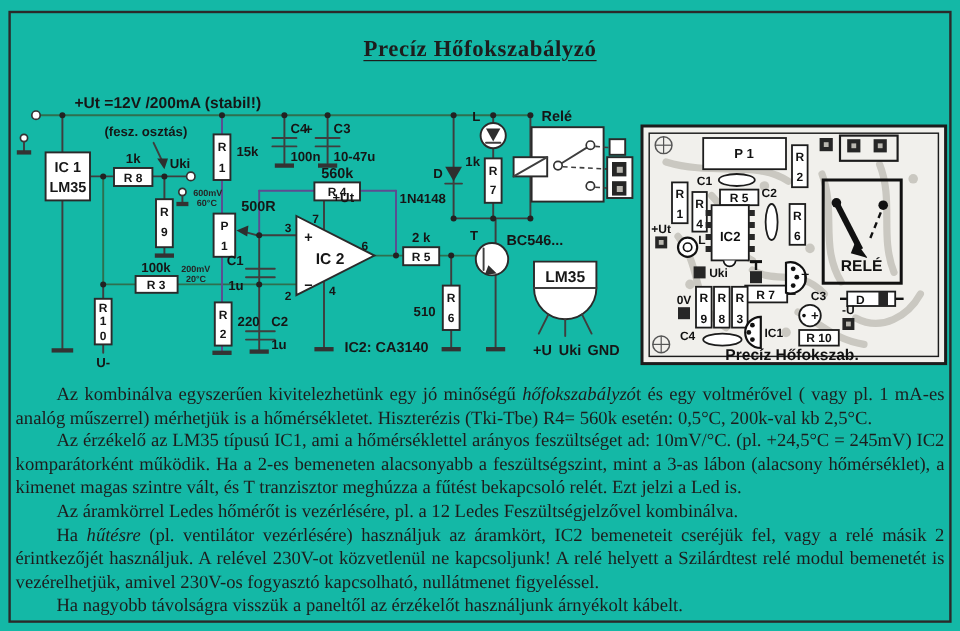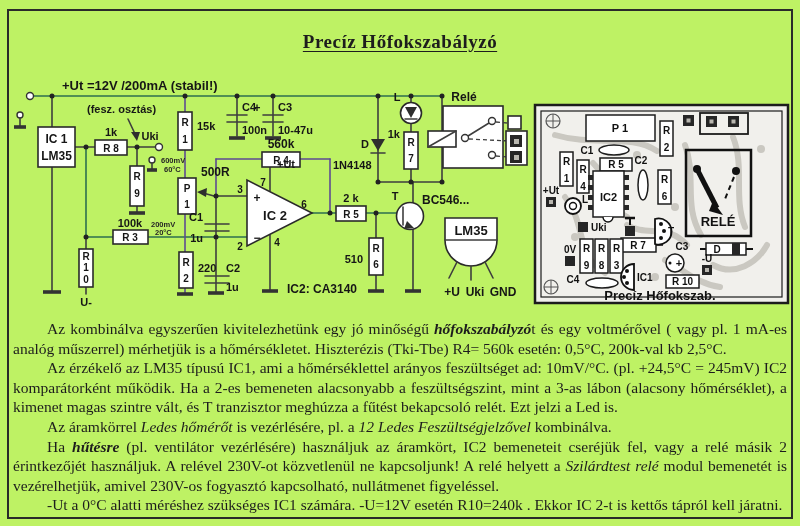--- a/index.html
+++ b/index.html
@@ -1,26 +1,26 @@
 <!DOCTYPE html>
 <html><head>
 <meta charset="utf-8">
 <style>
   html,body{margin:0;padding:0;background:#ffffff;}
-  #page{position:relative;width:800px;height:526px;background:#bef264;overflow:hidden;
+  #page{position:relative;width:800px;height:526px;background:#14b8a6;overflow:hidden;
         font-family:"Liberation Serif",serif;color:#1d1d1d;}
   #frame{position:absolute;left:7px;top:9px;right:7px;bottom:7px;border:2px solid #2a2a2a;}
   #title{position:absolute;left:0;top:31px;width:100%;text-align:center;
          font:bold 19px "Liberation Serif",serif;letter-spacing:.5px;}
   #title span{text-decoration:underline;text-underline-offset:3px;}
   #bodytext{position:absolute;left:13px;top:319px;width:774px;height:198px;overflow:hidden;
             font-size:15.5px;line-height:19.6px;text-align:justify;}
   #bodytext p{margin:0;text-indent:34px;}
-  .bi{font-weight:bold;font-style:italic;}
-  .it{font-style:italic;}
+  .bi{font-weight:normal;font-style:italic;}
+  .it{}
   svg{position:absolute;left:0;top:0;}
   
   .w{stroke:#3e3e3e;stroke-width:1.6;fill:none;stroke-linecap:round;}
   .wg{stroke:#2e6f4f;}
   .wp{stroke:#5e4b91;}
   .gnd{stroke:#333;stroke-width:3.6;}
   .dot{fill:#222;}
   .term{fill:#fff;stroke:#333;stroke-width:1.4;}
   .comp{fill:#fff;stroke:#2a2a2a;stroke-width:1.6;}
   .blk{fill:#2e2e2e;}
@@ -494,15 +494,16 @@
       </g>
       <text class="pcbL13" x="125" y="195" text-anchor="middle">Precíz Hőfokszab.</text>
     </g>
   </svg>
 
   <div id="bodytext">
     <p><span>Az kombinálva egyszerűen kivitelezhetünk egy jó minőségű </span><span class="bi">hőfokszabályzó</span><span>t és egy voltmérővel ( vagy pl. 1 mA-es analóg műszerrel) mérhetjük is a hőmérsékletet.  Hiszterézis (Tki-Tbe) R4= 560k esetén: 0,5°C,  200k-val kb 2,5°C.</span></p>
     <p><span>Az érzékelő az LM35 típusú IC1, ami a hőmérséklettel arányos feszültséget ad: 10mV/°C.  (pl.  +24,5°C = 245mV) IC2 komparátorként működik. Ha a 2-es bemeneten alacsonyabb a feszültségszint, mint a 3-as lábon (alacsony hőmérséklet), a kimenet magas szintre vált, és T tranzisztor meghúzza a fűtést bekapcsoló relét. Ezt jelzi a Led is.</span></p>
     <p><span>Az áramkörrel </span><span class="it">Ledes hőmérőt</span><span> is vezérlésére, pl. a </span><span class="it">12 Ledes Feszültségjelzővel</span><span> kombinálva.</span></p>
     <p><span>Ha </span><span class="bi">hűtésre</span><span> (pl. ventilátor vezérlésére) használjuk az áramkört, IC2 bemeneteit cseréjük fel, vagy a relé másik 2 érintkezőjét használjuk.  A relével 230V-ot közvetlenül ne kapcsoljunk!  A relé helyett a </span><span class="it">Szilárdtest relé</span><span> modul bemenetét is vezérelhetjük, amivel 230V-os fogyasztó kapcsolható, nullátmenet figyeléssel.</span></p>
+    <p><span>Ha nagyobb távolságra visszük a paneltől az érzékelőt használjunk árnyékolt kábelt.</span></p>
     <p><span>-Ut a 0°C alatti méréshez szükséges IC1 számára.  -U=12V esetén R10=240k . Ekkor IC 2-t is kettős tápról kell járatni.</span></p>
   </div>
 </div>
 
 </body></html>

